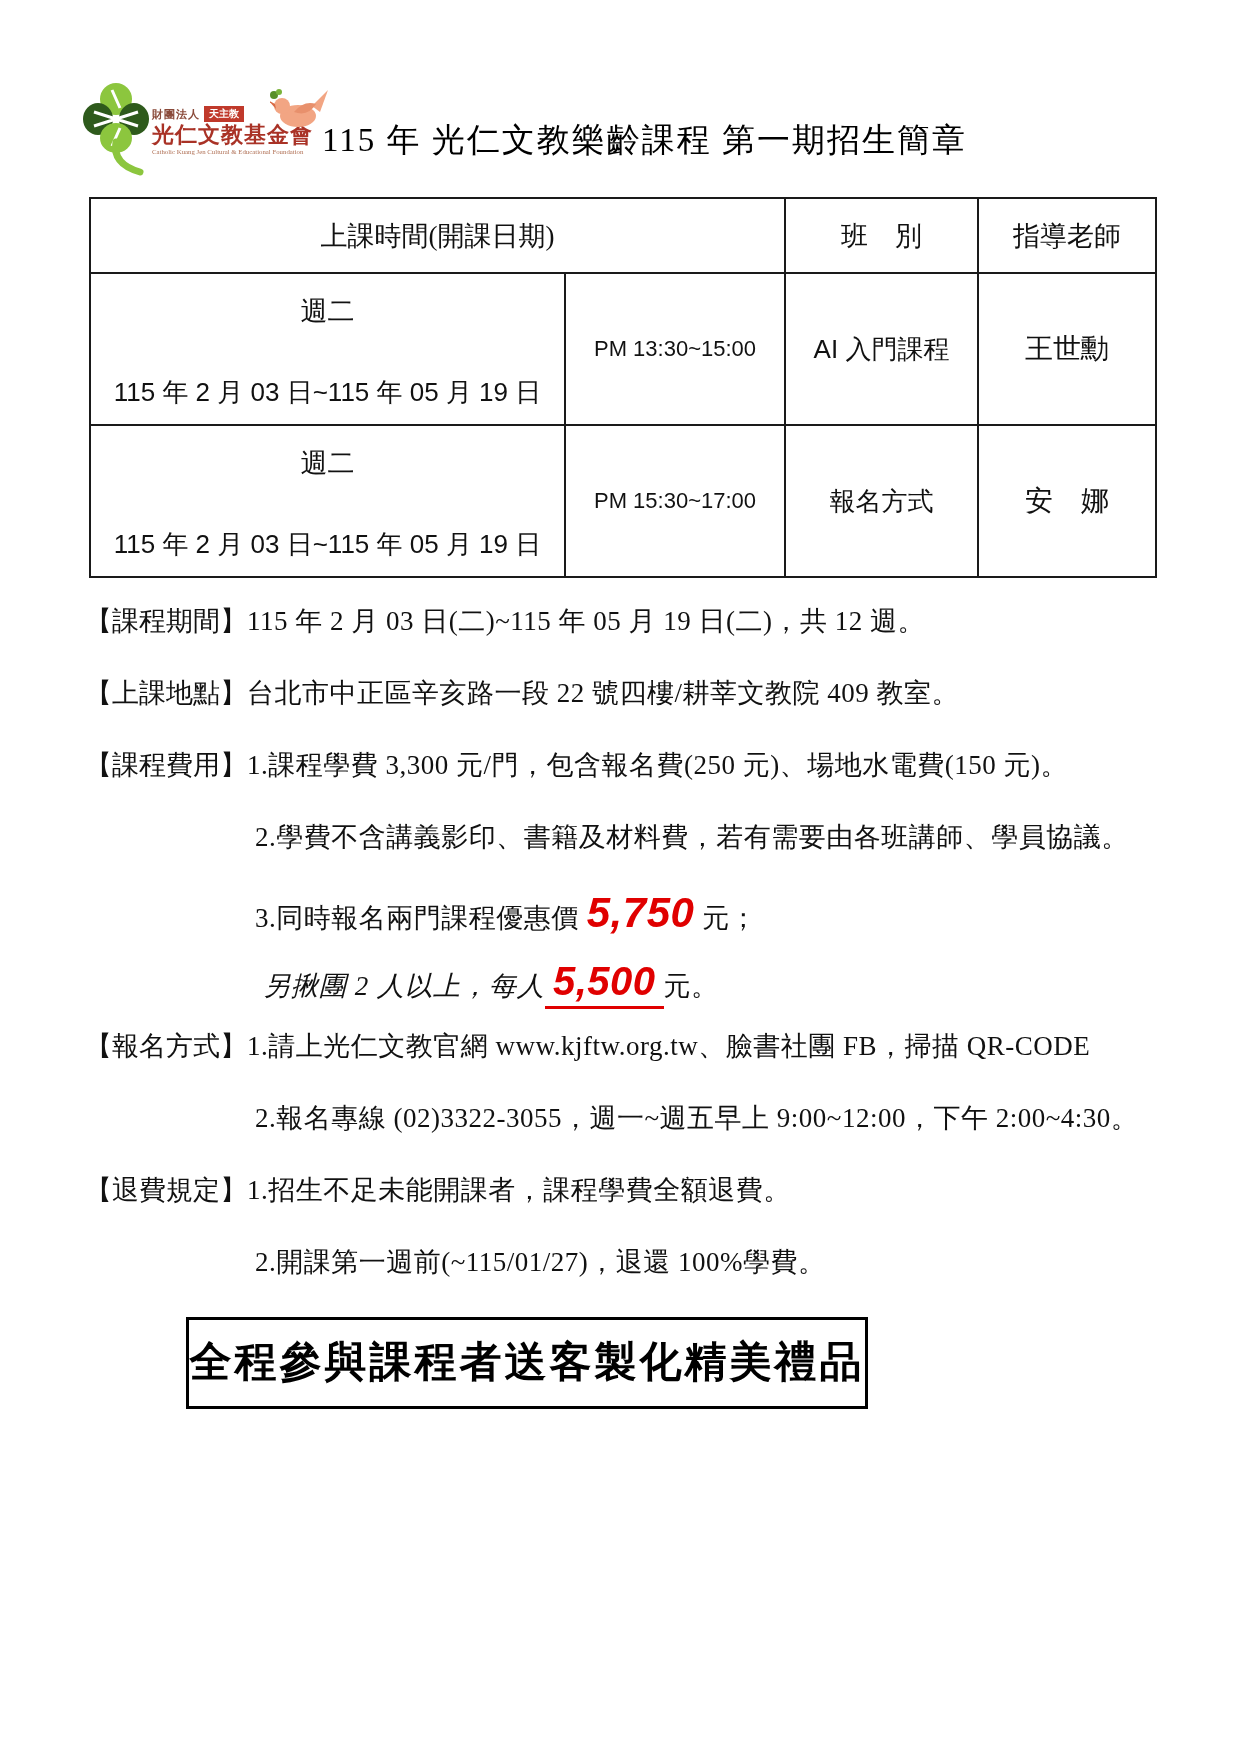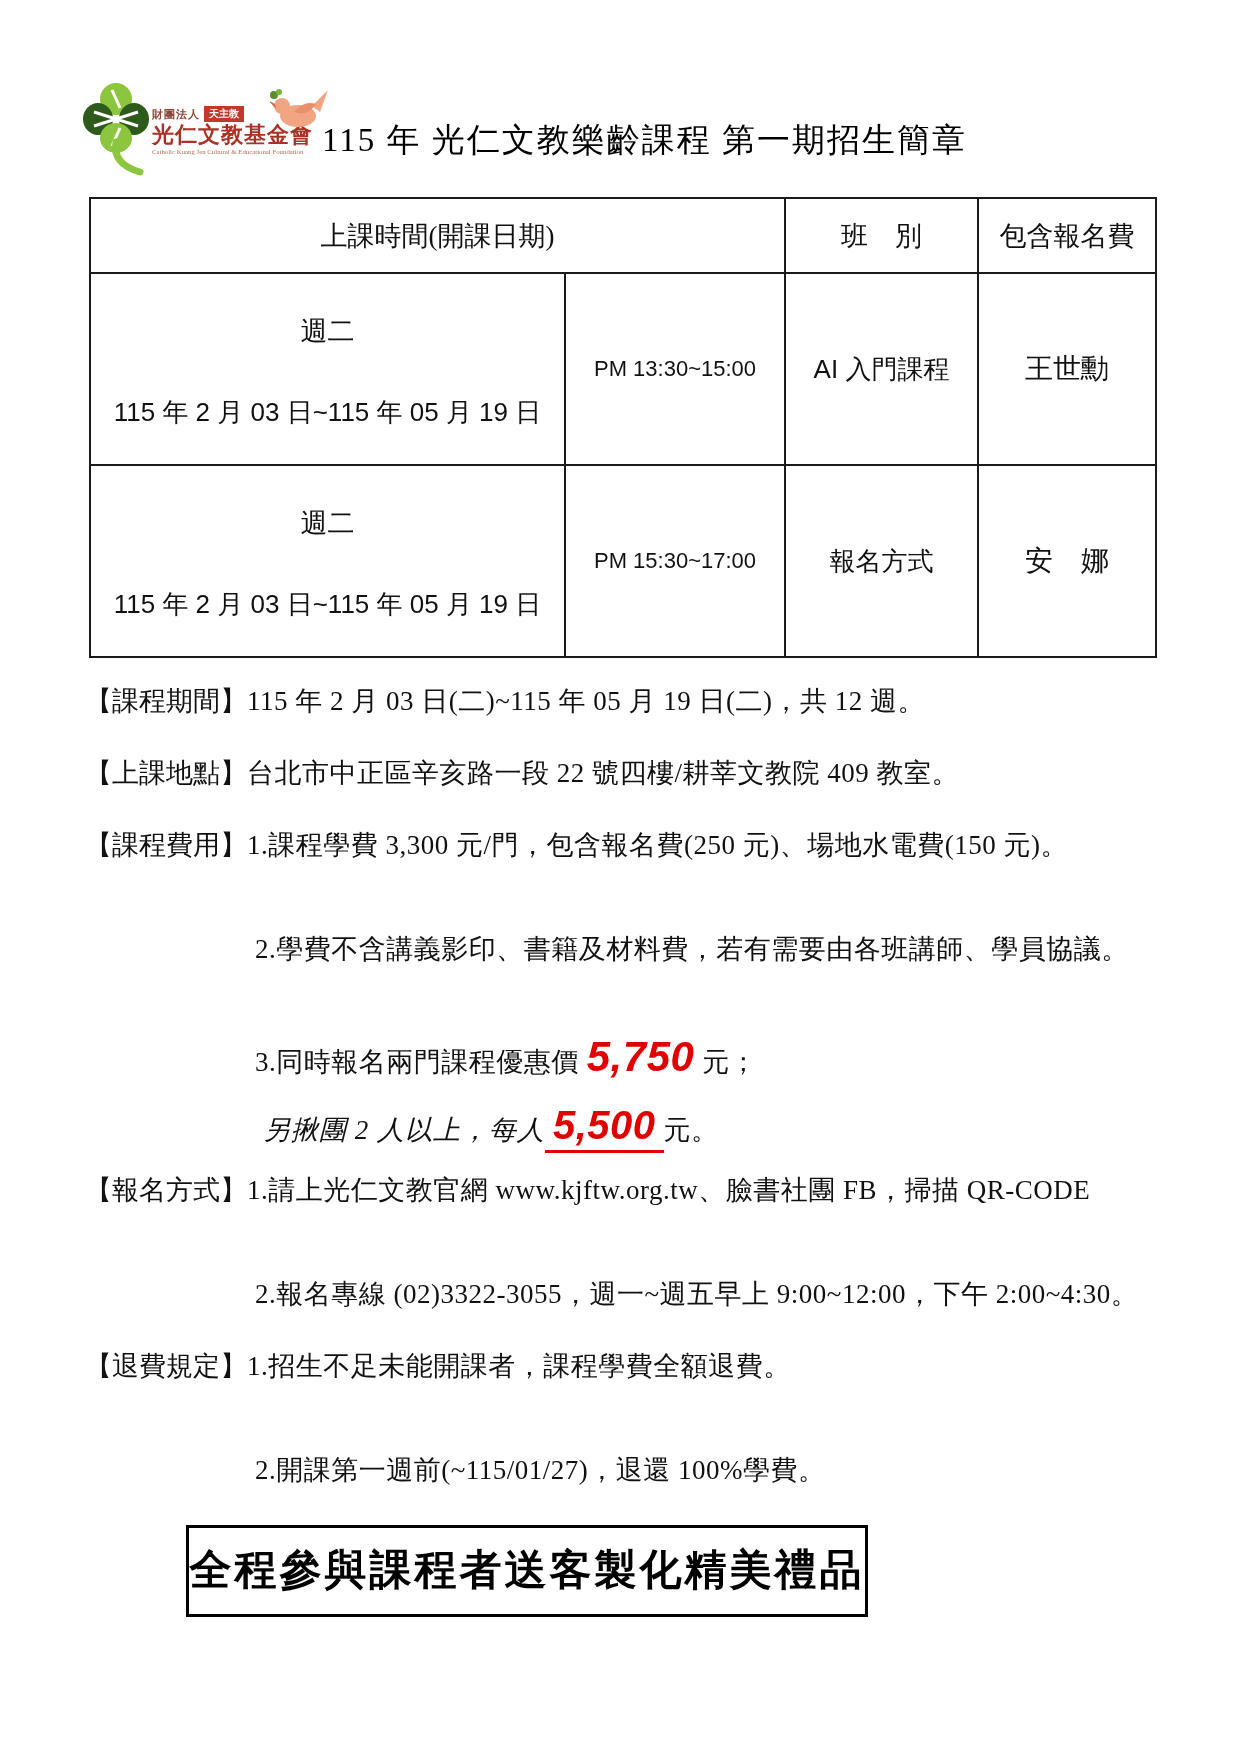--- a/index.html
+++ b/index.html
@@ -31,40 +31,40 @@
   table.sched{
     border-collapse:collapse;table-layout:fixed;
     margin-left:89px;width:1066px;
   }
   table.sched td,table.sched th{
     border:2px solid #1a1a1a;
     text-align:center;vertical-align:middle;
     font-weight:normal;color:#111;
   }
   .th-row{height:75px;font-size:27px;}
-  .data-row{height:192px;}
+  .data-row{height:152px;}
   .cell-daydate{padding:16px 0 12px 0;}
   .cell-daydate .day{font-size:27px;display:block;}
   .cell-daydate .dates{font-size:26px;display:block;margin-top:46px;white-space:nowrap;
     font-family:"Liberation Sans","DejaVu Sans",sans-serif;}
   .cell-time{font-size:22px;font-family:"Liberation Sans","DejaVu Sans",sans-serif;white-space:nowrap;}
   .cell-class{font-size:26px;font-family:"Liberation Sans","DejaVu Sans",sans-serif;white-space:nowrap;}
   .cell-class.serifish{font-family:"Liberation Serif","DejaVu Serif",serif;}
   .cell-teacher{font-size:28px;white-space:nowrap;}
   
   .sections{margin:26px 0 0 85px;}
   .doc-line{
     display:flex;align-items:baseline;
     white-space:nowrap;
     font-size:27px;line-height:34px;
     margin-bottom:38px;
   }
   .doc-line .lab{width:162px;flex-shrink:0;letter-spacing:0px;}
   .doc-line .content{letter-spacing:0.5px;}
-  .indent1{padding-left:8px;margin-top:32px;}
+  .indent1{padding-left:8px;}
   .indent2{padding-left:16px;}
   .price-line{margin-bottom:26px;}
   .price{
     font-family:"Liberation Sans","DejaVu Sans",sans-serif;
     font-style:italic;font-weight:bold;
     font-size:42px;color:#e00000;
     padding:0 8px;line-height:1;
   }
   .price.underlined{border-bottom:3px solid #e00000;padding-bottom:3px;font-size:40px;}
   .group-prefix{font-style:italic;font-weight:normal;letter-spacing:1px;}
@@ -119,21 +119,21 @@
     <colgroup>
       <col style="width:475px">
         <col style="width:220px">
         <col style="width:193px">
         <col style="width:178px">
     </colgroup>
     <tbody>
         <tr class="th-row">
       <th colspan="2">上課時間(開課日期)</th>
       <th>班　別</th>
-      <th>包含報名費</th>
+      <th>指導老師</th>
     </tr>
     <tr class="data-row">
       <td class="cell-daydate">
         <span class="day">週二</span>
         <span class="dates">115 年 2 月 03 日~115 年 05 月 19 日</span>
       </td>
       <td class="cell-time">PM 13:30~15:00</td>
       <td class="cell-class">AI 入門課程</td>
       <td class="cell-teacher">王世勳</td>
     </tr>

